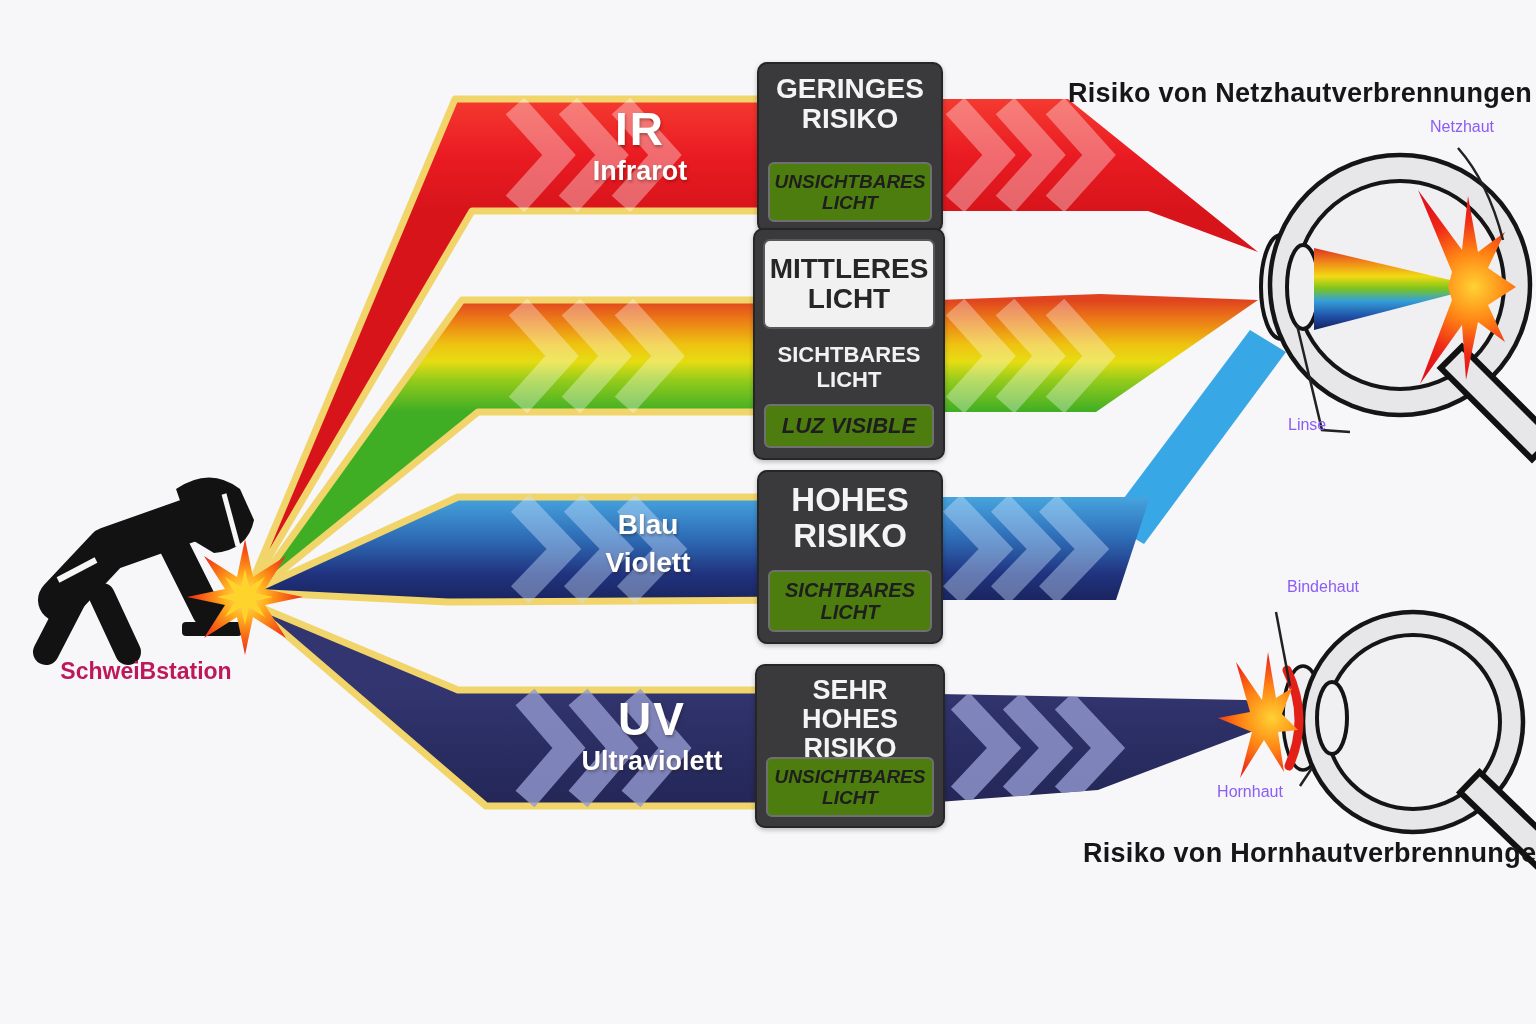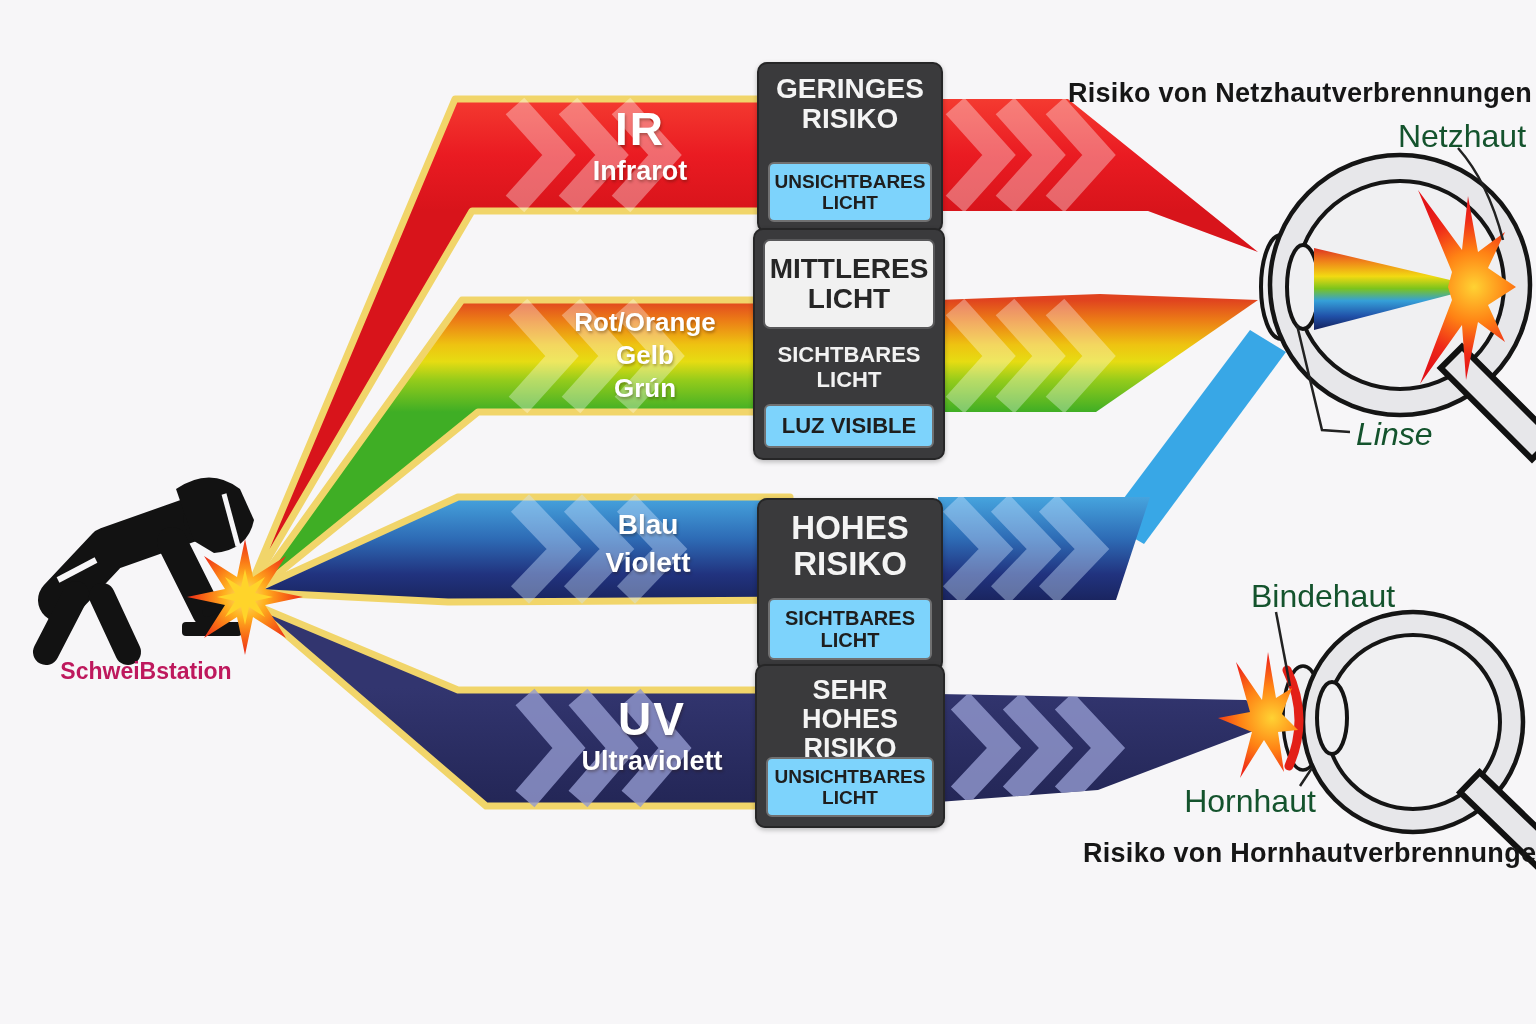--- a/index.html
+++ b/index.html
@@ -8,29 +8,29 @@
   .abs{position:absolute;}
   .center{transform:translateX(-50%);text-align:center;}
   .band-label{color:#fff;font-weight:bold;text-shadow:1px 2px 3px rgba(40,20,0,.35);line-height:1.1;}
   .band-big{font-size:46px;letter-spacing:2px;}
   .band-sub{font-size:27px;margin-top:2px;}
   .band-line{font-size:26px;line-height:33px;}
   .band-line-lg{font-size:28px;line-height:38px;}
   .risk-box{position:absolute;background:#3a3a3c;border:2px solid #262627;border-radius:10px;
             box-shadow:0 2px 5px rgba(0,0,0,.25);}
   .risk-title{color:#f4f4f4;font-weight:bold;text-align:center;line-height:1.08;padding:10px 6px 0 6px;}
-  .light-panel{position:absolute;left:9px;right:9px;background:#7dd3fc;border:2px solid #707071;
+  .light-panel{position:absolute;left:9px;right:9px;background:#4d7c0f;border:2px solid #707071;
                border-radius:6px;color:#1e1e1e;font-weight:bold;text-align:center;
-               display:flex;align-items:center;justify-content:center;line-height:1.12;}
+               display:flex;align-items:center;justify-content:center;line-height:1.12;font-style:italic;}
   .white-panel{position:absolute;left:8px;right:8px;background:#f1f1f1;border:2px solid #58585a;
                border-radius:7px;color:#262626;font-weight:bold;text-align:center;
                display:flex;align-items:center;justify-content:center;line-height:1.08;}
   .mid-dark-text{position:absolute;left:0;right:0;color:#f2f2f2;font-weight:bold;text-align:center;line-height:1.15;}
   .heading{font-size:27px;font-weight:600;color:#161616;white-space:nowrap;letter-spacing:.3px;}
-  .eye-label{font-size:32px;font-weight:500;color:#14532d;white-space:nowrap;}
+  .eye-label{font-size:16px;font-weight:500;color:#8b5cf6;white-space:nowrap;}
   .src-label{font-size:23px;font-weight:600;color:#be185d;white-space:nowrap;}
 </style>
 </head>
 <body>
 
 <div class="stage">
 
 <svg width="1536" height="1024" viewBox="0 0 1536 1024" class="abs" style="left:0;top:0">
   <defs>
     <linearGradient id="gradRed" gradientUnits="userSpaceOnUse" x1="0" y1="99" x2="0" y2="211">
@@ -201,25 +201,20 @@
     <path d="M1276,612 L1290,686" stroke="#222" stroke-width="2.5" fill="none"></path>
     <path d="M1300,786 L1312,768" stroke="#222" stroke-width="2.5" fill="none"></path>
   </g>
 </svg>
 
 <div class="abs center band-label" style="left:640px;top:104px;">
   <div class="band-big">IR</div>
   <div class="band-sub">Infrarot</div>
 </div>
 
-<div class="abs center band-label" style="left:645px;top:306px;">
-  <div class="band-line">Rot/Orange</div>
-  <div class="band-line">Gelb</div>
-  <div class="band-line">Grún</div>
-</div>
 
 <div class="abs center band-label" style="left:652px;top:694px;">
   <div class="band-big">UV</div>
   <div class="band-sub">Ultraviolett</div>
 </div>
 
 <div class="abs center band-label" style="left:648px;top:506px;">
   <div class="band-line-lg">Blau</div>
   <div class="band-line-lg">Violett</div>
 </div>
@@ -228,33 +223,33 @@
   <div class="risk-title" style="font-size:28px;">GERINGES RISIKO</div>
   <div class="light-panel" style="bottom:9px;height:56px;font-size:19px;">UNSICHTBARES LICHT</div>
 </div>
 
 <div class="risk-box" style="left:753px;top:228px;width:188px;height:228px;">
   <div class="white-panel" style="top:9px;height:86px;font-size:28px;">MITTLERES LICHT</div>
   <div class="mid-dark-text" style="top:112px;font-size:22px;">SICHTBARES LICHT</div>
   <div class="light-panel" style="bottom:10px;height:40px;font-size:22px;">LUZ VISIBLE</div>
 </div>
 
-<div class="risk-box" style="left:757px;top:498px;width:182px;height:170px;">
+<div class="risk-box" style="left:757px;top:470px;width:182px;height:170px;">
   <div class="risk-title" style="font-size:33px;">HOHES RISIKO</div>
   <div class="light-panel" style="bottom:10px;height:58px;font-size:20px;">SICHTBARES LICHT</div>
 </div>
 
 <div class="risk-box" style="left:755px;top:658px;width:186px;height:160px;margin-top:6px;">
   <div class="risk-title" style="font-size:27px;">SEHR HOHES RISIKO</div>
   <div class="light-panel" style="bottom:9px;height:56px;font-size:19px;">UNSICHTBARES LICHT</div>
 </div>
 
 <div class="abs center heading" style="left:1300px;top:78px;">Risiko von Netzhautverbrennungen</div>
 <div class="abs center eye-label" style="left:1462px;top:118px;">Netzhaut</div>
-<div class="abs eye-label" style="left:1356px;top:416px;font-style:italic;">Linse</div>
+<div class="abs eye-label" style="left:1288px;top:416px;">Linse</div>
 
 <div class="abs center eye-label" style="left:1323px;top:578px;">Bindehaut</div>
 <div class="abs center eye-label" style="left:1250px;top:783px;">Hornhaut</div>
 <div class="abs center heading" style="left:1318px;top:838px;">Risiko von Hornhautverbrennungen</div>
 
 <div class="abs center src-label" style="left:146px;top:658px;">SchweiBstation</div>
 
 </div>
 
 </body></html>

